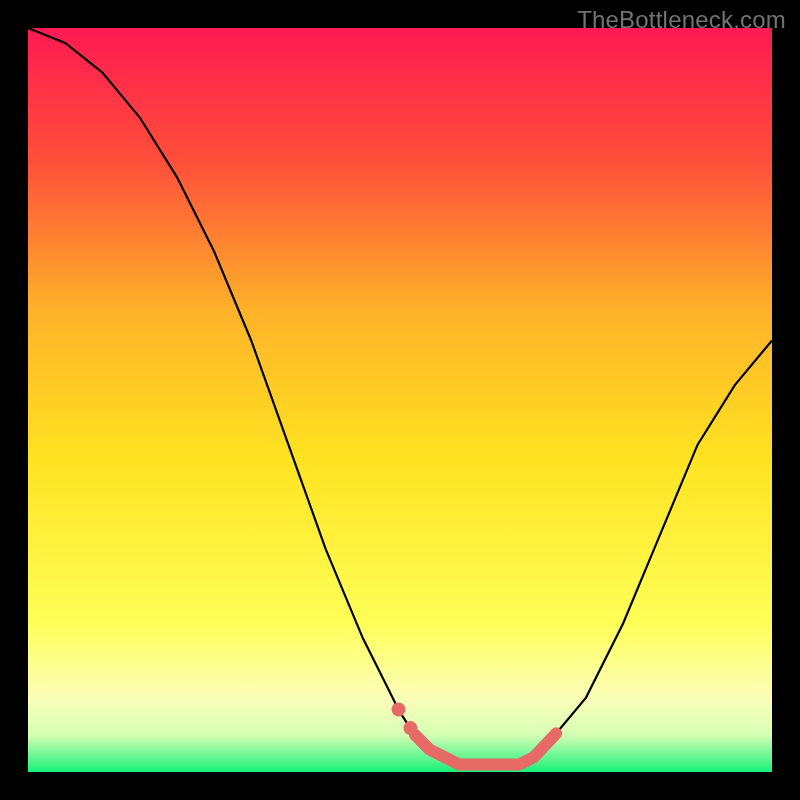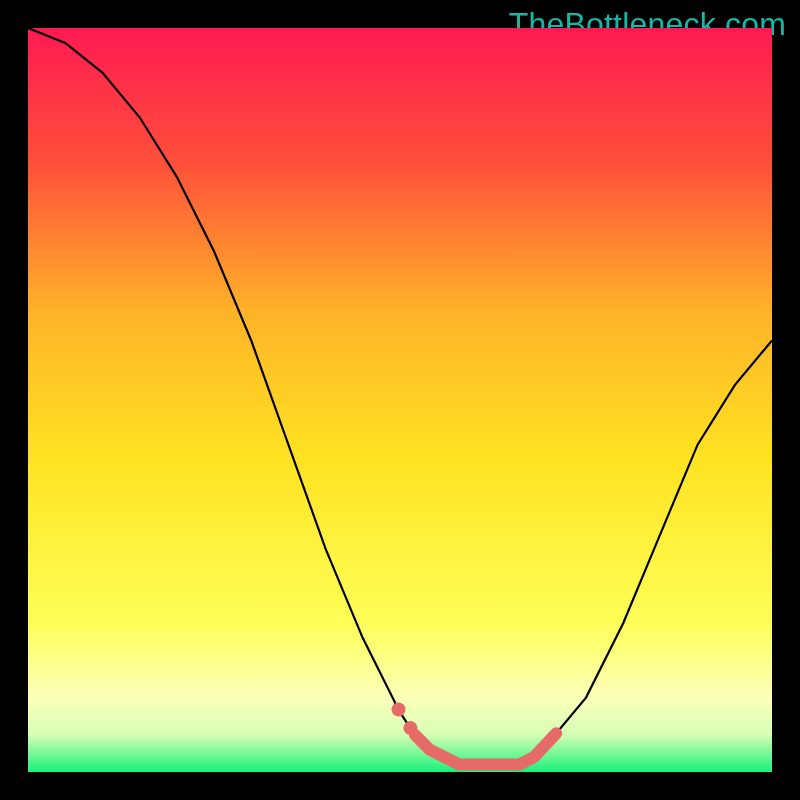--- a/index.html
+++ b/index.html
@@ -8,23 +8,23 @@
     position: relative;
     width: 800px;
     height: 800px;
     background: #000;
   }
   .watermark {
     position: absolute;
     top: 6px;
     right: 14px;
     font-family: Arial, Helvetica, sans-serif;
-    font-size: 32px;
+    font-size: 24px;
     font-weight: 500;
-    color: #14b8a6;
+    color: #737373;
     letter-spacing: 0.2px;
   }
   .plot {
     position: absolute;
     left: 28px;
     top: 28px;
     width: 744px;
     height: 744px;
     overflow: hidden;
   }

